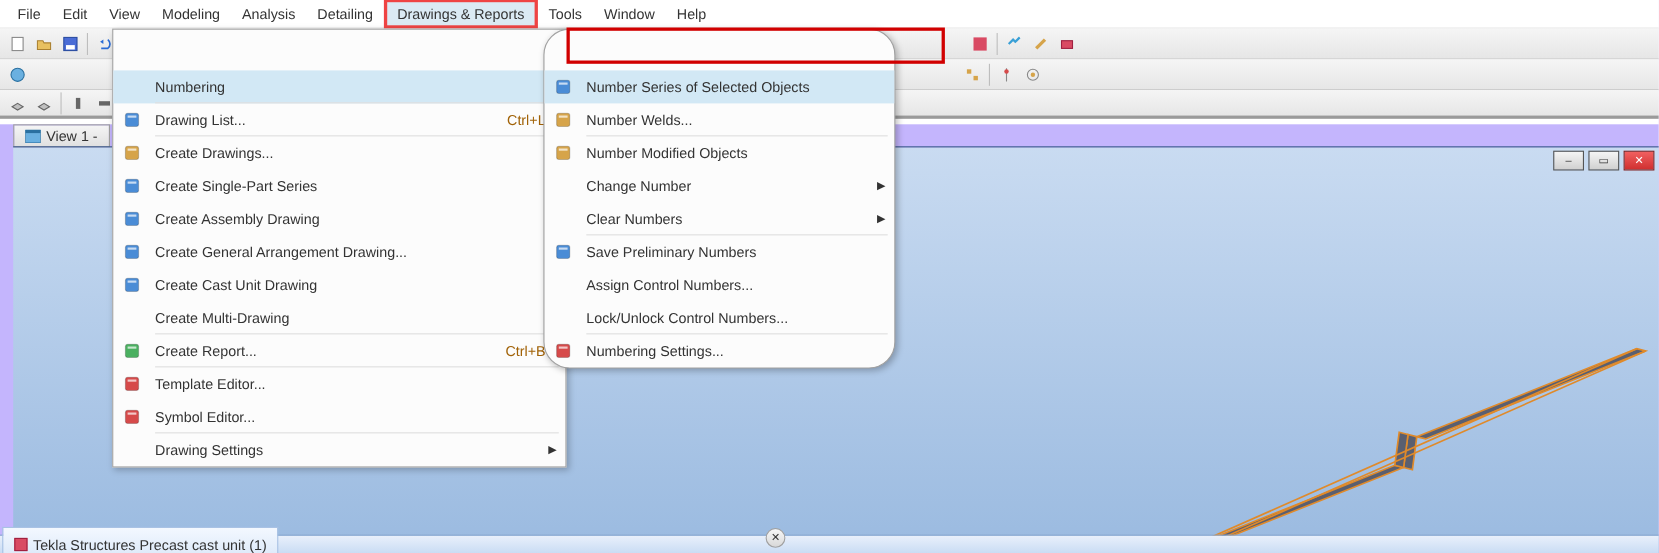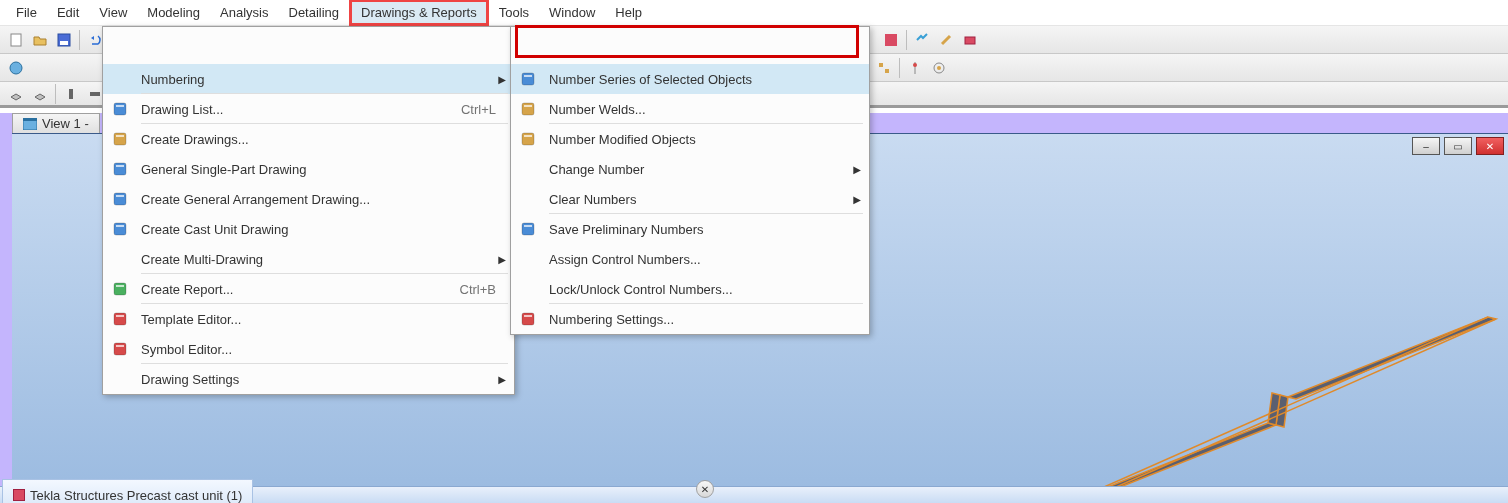--- a/index.html
+++ b/index.html
@@ -10,28 +10,28 @@
   .menubar .menu-active { background: #dbeaf4; border: 3px solid #ef4444; padding: 3px 9px; }
 
   .toolbar-row { display: flex; align-items: center; height: 28px; background: linear-gradient(#f5f5f5,#e6e6e6); border-bottom: 1px solid #c8c8c8; padding: 0 4px; gap: 0; }
   .tb-btn { width: 22px; height: 22px; display: flex; align-items: center; justify-content: center; margin: 0 1px; }
   .tb-sep { width: 1px; height: 20px; background: #bdbdbd; margin: 0 3px; }
 
   .toolbar-row2 { display:flex; align-items:center; height:28px; background:linear-gradient(#f5f5f5,#e6e6e6); border-bottom:1px solid #c8c8c8; padding:0 4px; }
 
   .dropdown-menu { position: absolute; background: #fcfcfc; border: 1px solid #a0a0a0; box-shadow: 2px 2px 6px rgba(0,0,0,0.25); z-index: 100; }
   .menu1 { top: 26px; left: 102px; width: 413px; }
-  .menu2 { top: 26px; left: 510px; width: 360px; }
+  .menu2 { top: 26px; left: 494px; width: 320px; border-radius: 24px; }
 
   .dd-row { display: flex; align-items: center; height: 30px; cursor: default; position: relative; }
   .dd-row.highlight { background: #d2e8f5; margin-top: 37px; }
   .dd-row.sep-after::after { content:""; position:absolute; left:38px; right:6px; bottom:0; height:1px; background:#dedede; }
   .dd-iconcol { width: 34px; display: flex; align-items: center; justify-content: center; }
   .dd-label { flex: 1; padding-left: 4px; }
-  .dd-shortcut { padding-right: 18px; color: #737373; }
+  .dd-shortcut { padding-right: 18px; color: #a16207; }
   .dd-arrow { position: absolute; right: 8px; top: 50%; transform: translateY(-50%); font-size: 10px; color: #333; }
 
   .red-highlight { position:absolute; border:3px solid #d10000; pointer-events:none; z-index:200; }
 
   .doc-area { position:absolute; top:113px; left:0; right:0; bottom:0; background:#c4b5fd; }
   .view-window { position:absolute; top:20px; left:12px; right:0; bottom:0; background:linear-gradient(#c9dbf1 0%, #9abae0 100%); border-top:1px solid #3a5a8a; }
   .view-tab { position:absolute; top:0; left:12px; background:linear-gradient(#f5f5f5,#e0e0e0); border:1px solid #a0a0a0; padding:2px 10px; display:flex; align-items:center; gap:5px; }
   .win-controls { position:absolute; top:3px; right:4px; display:flex; gap:4px; }
   .win-btn { width:28px; height:18px; border:1px solid #555; display:flex; align-items:center; justify-content:center; background:linear-gradient(#f5f5f5,#d0d0d0); font-size:10px; }
   .win-btn.close { background:linear-gradient(#f16060,#d03030); border-color:#802020; color:#fff; }
@@ -214,21 +214,30 @@
       </div>
       <div class="dd-label">Create Drawings...</div>
     </div>
     <div class="dd-row">
       <div class="dd-iconcol">
         <svg width="16" height="16">
           <rect x="2" y="2" width="12" height="12" rx="2" fill="#4a8cd6" stroke="#00000030"></rect>
           <rect x="4" y="4" width="8" height="2" fill="#ffffffb0"></rect>
         </svg>
       </div>
-      <div class="dd-label">General Single-Part Drawing</div>
+      <div class="dd-label">Create Single-Part Series</div>
+    </div>
+    <div class="dd-row">
+      <div class="dd-iconcol">
+        <svg width="16" height="16">
+          <rect x="2" y="2" width="12" height="12" rx="2" fill="#4a8cd6" stroke="#00000030"></rect>
+          <rect x="4" y="4" width="8" height="2" fill="#ffffffb0"></rect>
+        </svg>
+      </div>
+      <div class="dd-label">Create Assembly Drawing</div>
     </div>
     <div class="dd-row">
       <div class="dd-iconcol">
         <svg width="16" height="16">
           <rect x="2" y="2" width="12" height="12" rx="2" fill="#4a8cd6" stroke="#00000030"></rect>
           <rect x="4" y="4" width="8" height="2" fill="#ffffffb0"></rect>
         </svg>
       </div>
       <div class="dd-label">Create General Arrangement Drawing...</div>
     </div>

